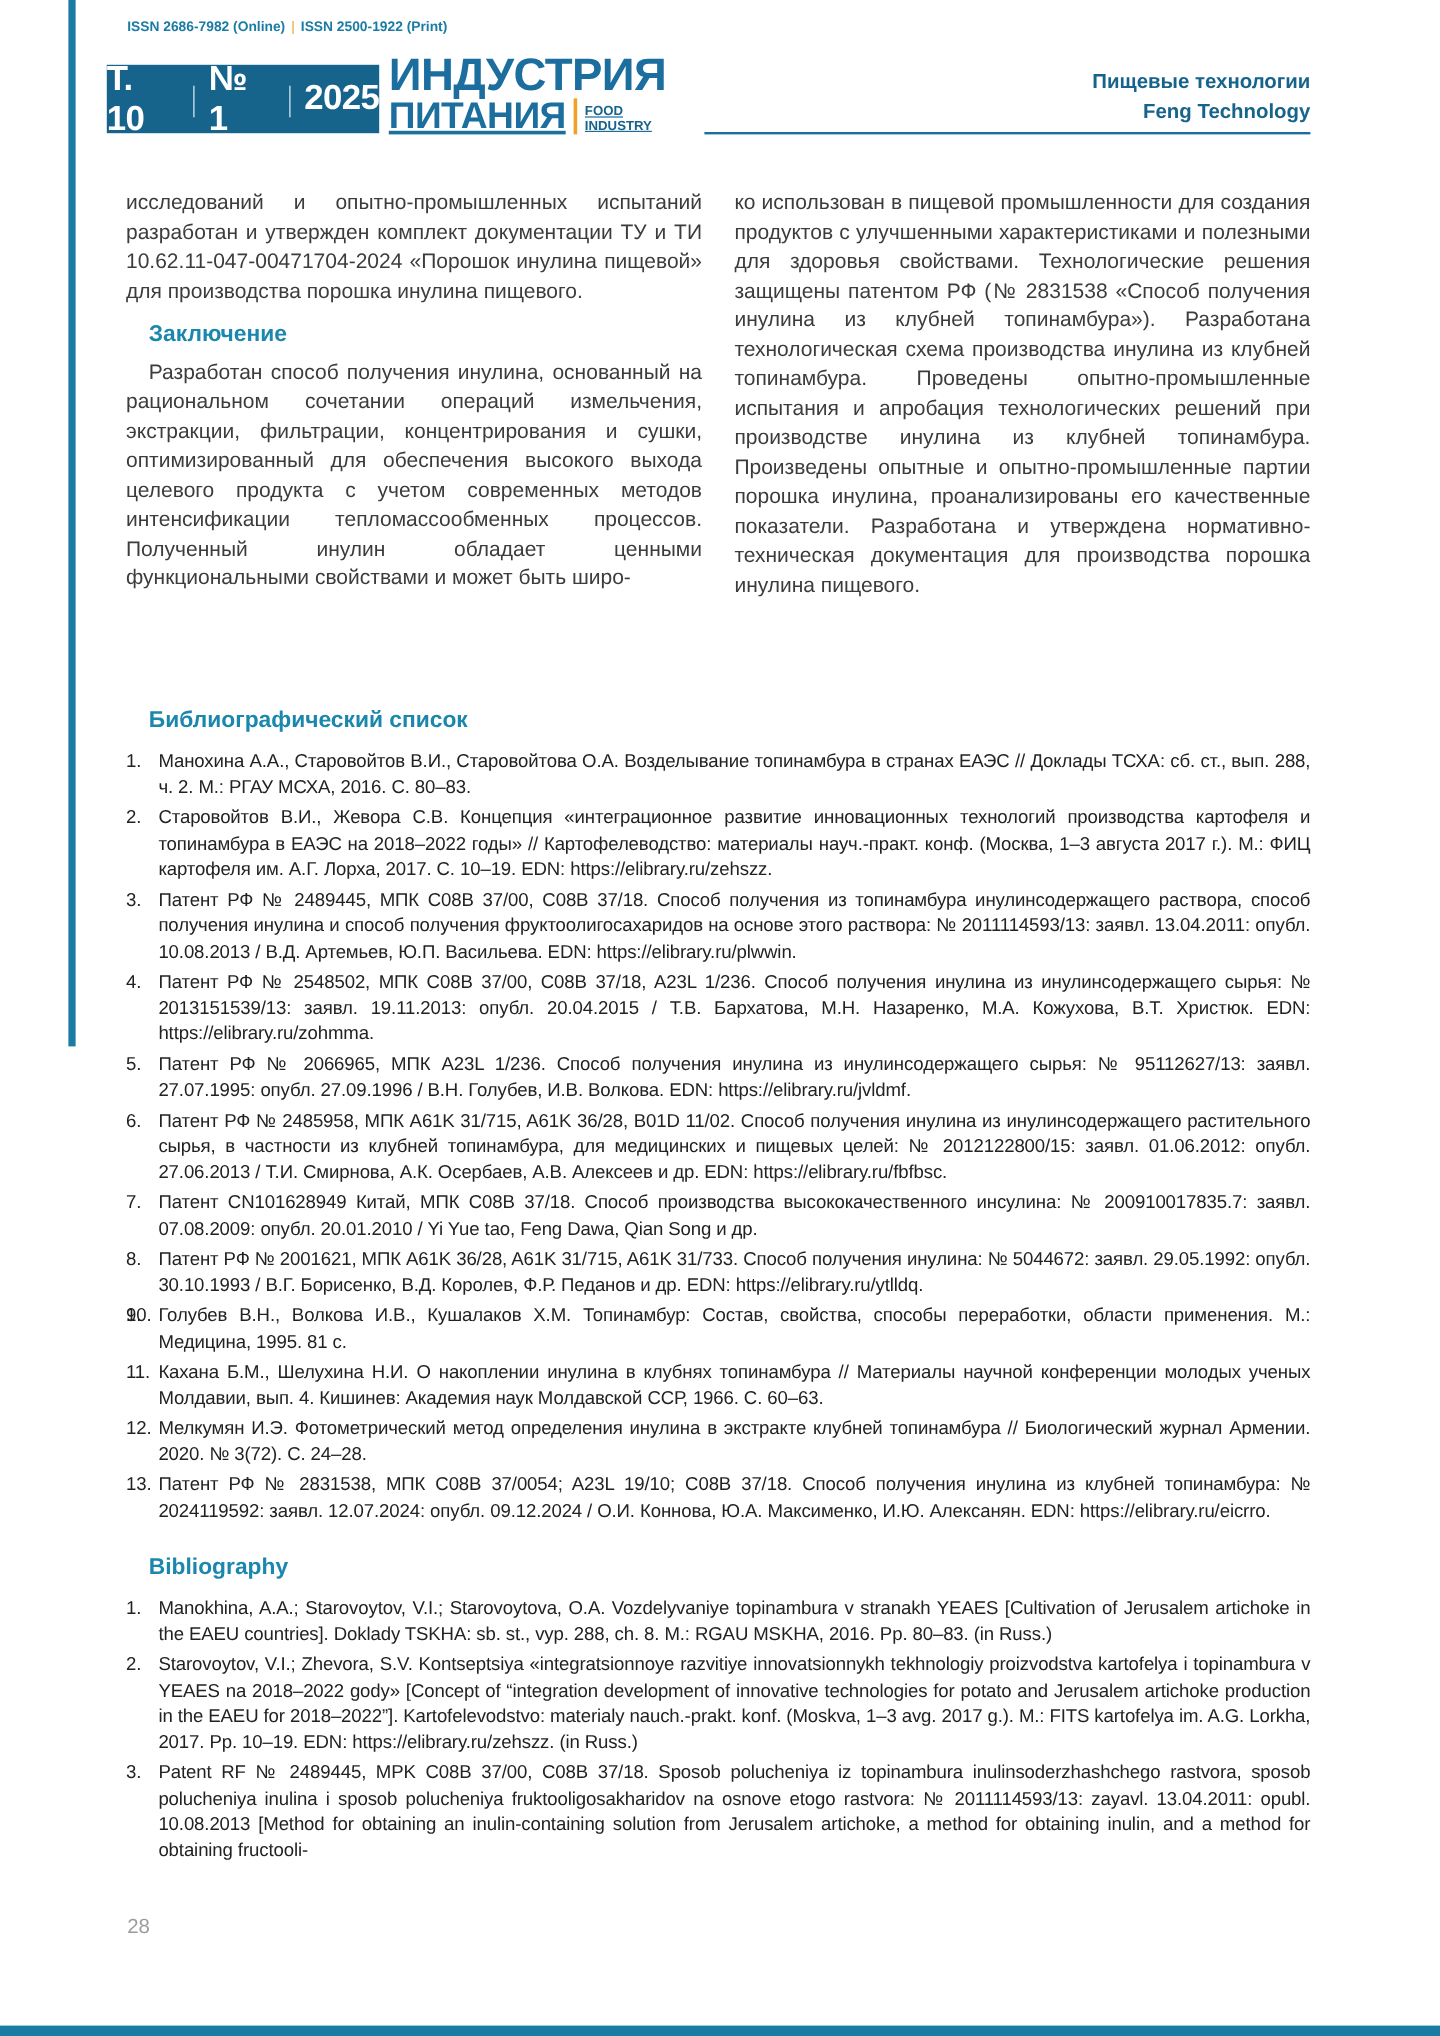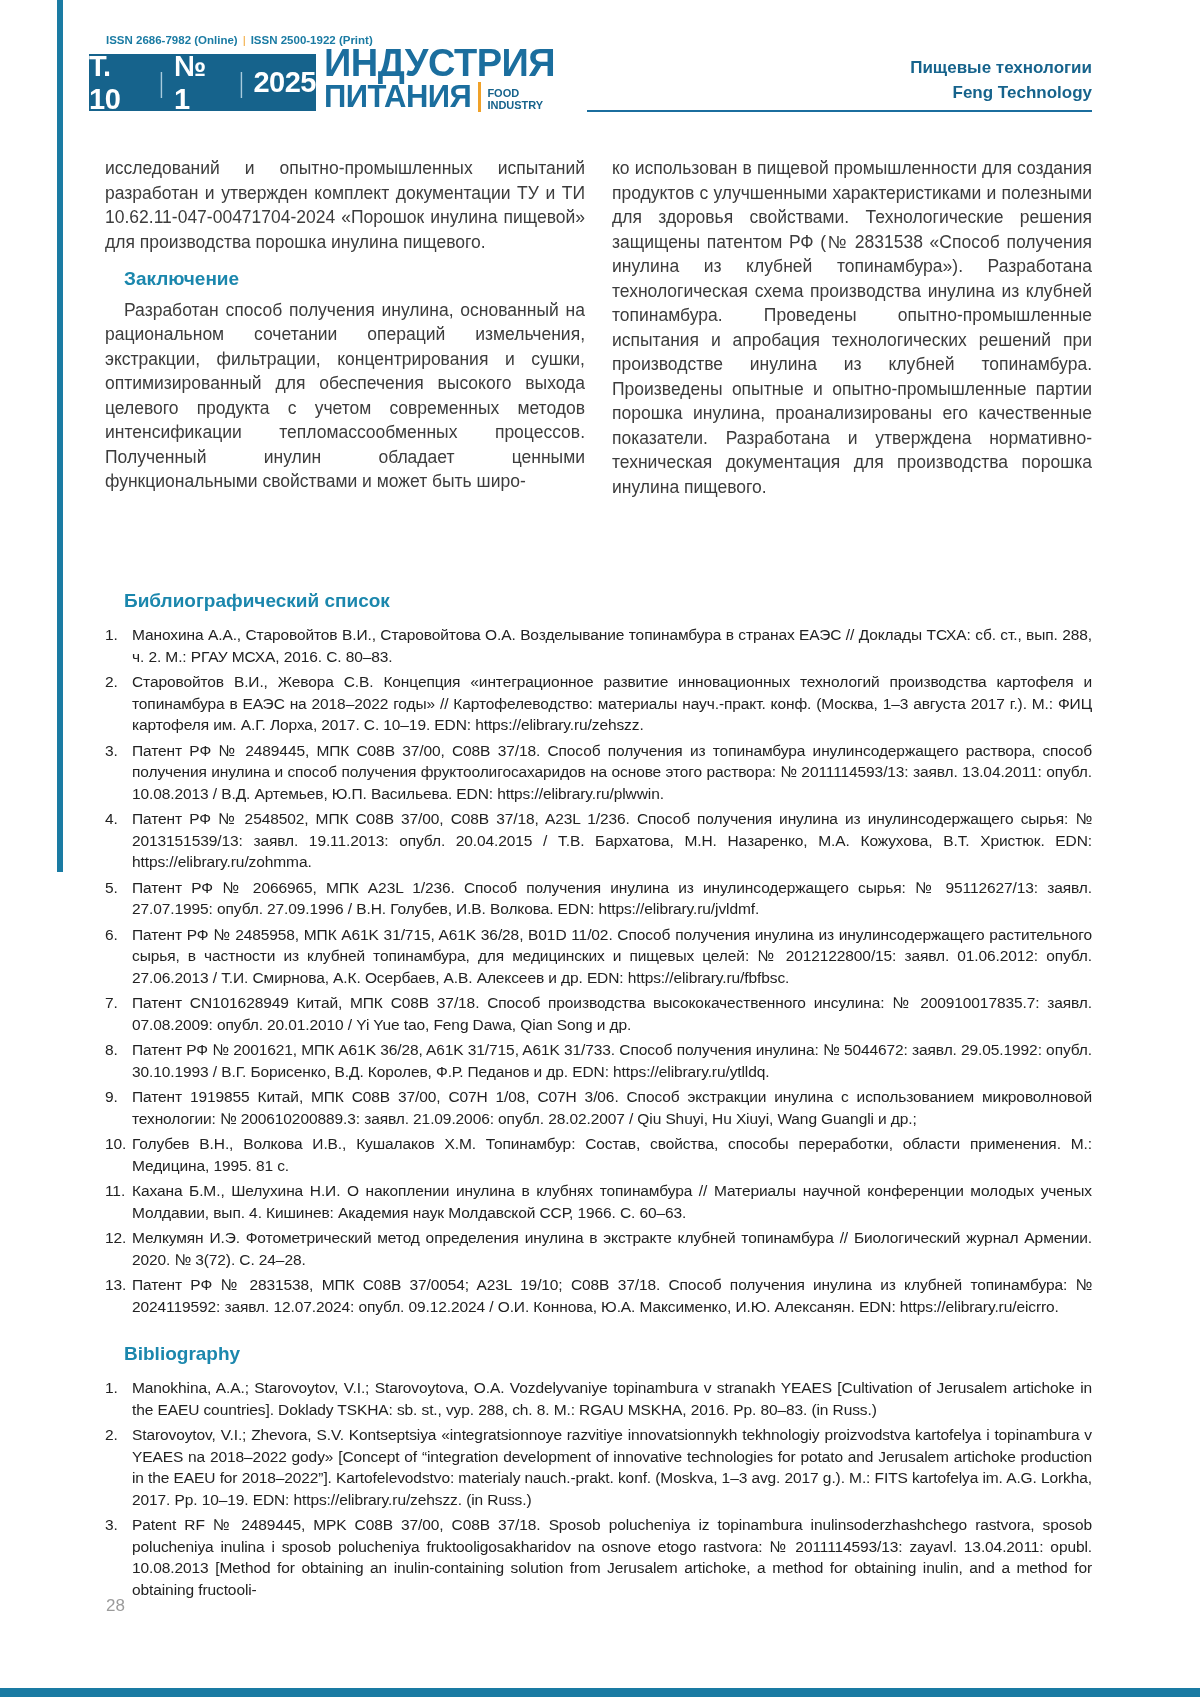--- a/index.html
+++ b/index.html
@@ -6,34 +6,34 @@
   .page {
     position:relative; width:1200px; height:1697px; margin:0 auto;
     background:#ffffff; overflow:hidden;
     font-family:"Liberation Sans", sans-serif;
   }
   
   .left-bar  { position:absolute; left:57px; top:0; width:6px; height:872px; background:#1a7ba3; }
   .bottom-bar{ position:absolute; left:0; bottom:0; width:1200px; height:9px; background:#1a7ba3; }
 
   
-  .issn-line { position:absolute; left:106px; top:34px; font-size:11.5px; font-weight:bold; color:#1a7ba3; }
+  .issn-line { position:absolute; left:106px; top:17px; font-size:11.5px; font-weight:bold; color:#1a7ba3; }
   .issn-sep  { color:#f0a129; margin:0 5px; font-weight:normal; }
 
   .vol-box {
     position:absolute; left:89px; top:54px; width:227px; height:57px;
     background:#16638c; color:#ffffff;
     display:flex; align-items:center; justify-content:center; gap:9px;
     font-size:29px; font-weight:bold; letter-spacing:-0.5px;
   }
   .vol-sep { font-weight:normal; color:#a9cbdd; font-size:28px; transform:scaleX(0.6); }
 
   .logo { position:absolute; left:324px; top:48px; color:#1b6e9e; }
   .logo-line1 { font-size:38px; line-height:31px; font-weight:800; letter-spacing:-0.5px; }
-  .logo-line2 { display:flex; align-items:flex-end; margin-top:2px; }
+  .logo-line2 { display:flex; align-items:flex-end; margin-top:2px;text-decoration:underline; }
   .logo-line2 .word { font-size:31px; line-height:31px; font-weight:800; letter-spacing:-0.5px; }
   .logo-divider { width:3px; height:30px; background:#f0a129; margin:0 6px 0 7px; }
   .logo-food { font-size:11px; line-height:11.5px; font-weight:800; color:#16638c; padding-bottom:1px; }
 
   .header-right { position:absolute; right:108px; top:55px; text-align:right;
                   color:#16638c; font-weight:bold; font-size:17px; line-height:25px; }
   .header-rule { position:absolute; left:587px; top:110px; width:505px; height:2px; background:#1b6e9e; }
 
   
   .main { position:absolute; left:105px; top:156px; width:987px; }
@@ -107,21 +107,21 @@
     <div class="teal-h ref-h">Библиографический список</div>
     <ol class="ref-list">
       <li><span class="ref-num">1.</span><span>Манохина А.А., Старовойтов В.И., Старовойтова О.А. Возделывание топинамбура в странах ЕАЭС // Доклады ТСХА: сб. ст., вып. 288, ч. 2. М.: РГАУ МСХА, 2016. С. 80–83.</span></li>
       <li><span class="ref-num">2.</span><span>Старовойтов В.И., Жевора С.В. Концепция «интеграционное развитие инновационных технологий производства картофеля и топинамбура в ЕАЭС на 2018–2022 годы» // Картофелеводство: материалы науч.-практ. конф. (Москва, 1–3 августа 2017 г.). М.: ФИЦ картофеля им. А.Г. Лорха, 2017. С. 10–19. EDN: https://elibrary.ru/zehszz.</span></li>
       <li><span class="ref-num">3.</span><span>Патент РФ № 2489445, МПК C08B 37/00, C08B 37/18. Способ получения из топинамбура инулинсодержащего раствора, способ получения инулина и способ получения фруктоолигосахаридов на основе этого раствора: № 2011114593/13: заявл. 13.04.2011: опубл. 10.08.2013 / В.Д. Артемьев, Ю.П. Васильева. EDN: https://elibrary.ru/plwwin.</span></li>
       <li><span class="ref-num">4.</span><span>Патент РФ № 2548502, МПК C08B 37/00, C08B 37/18, A23L 1/236. Способ получения инулина из инулинсодержащего сырья: № 2013151539/13: заявл. 19.11.2013: опубл. 20.04.2015 / Т.В. Бархатова, М.Н. Назаренко, М.А. Кожухова, В.Т. Христюк. EDN: https://elibrary.ru/zohmma.</span></li>
       <li><span class="ref-num">5.</span><span>Патент РФ № 2066965, МПК A23L 1/236. Способ получения инулина из инулинсодержащего сырья: № 95112627/13: заявл. 27.07.1995: опубл. 27.09.1996 / В.Н. Голубев, И.В. Волкова. EDN: https://elibrary.ru/jvldmf.</span></li>
       <li><span class="ref-num">6.</span><span>Патент РФ № 2485958, МПК A61K 31/715, A61K 36/28, B01D 11/02. Способ получения инулина из инулинсодержащего растительного сырья, в частности из клубней топинамбура, для медицинских и пищевых целей: № 2012122800/15: заявл. 01.06.2012: опубл. 27.06.2013 / Т.И. Смирнова, А.К. Осербаев, А.В. Алексеев и др. EDN: https://elibrary.ru/fbfbsc.</span></li>
       <li><span class="ref-num">7.</span><span>Патент CN101628949 Китай, МПК C08B 37/18. Способ производства высококачественного инсулина: № 200910017835.7: заявл. 07.08.2009: опубл. 20.01.2010 / Yi Yue tao, Feng Dawa, Qian Song и др.</span></li>
       <li><span class="ref-num">8.</span><span>Патент РФ № 2001621, МПК A61K 36/28, A61K 31/715, A61K 31/733. Способ получения инулина: № 5044672: заявл. 29.05.1992: опубл. 30.10.1993 / В.Г. Борисенко, В.Д. Королев, Ф.Р. Педанов и др. EDN: https://elibrary.ru/ytlldq.</span></li>
-      <li><span class="ref-num">9.</span><span>Патент 1919855 Китай, МПК C08B 37/00, C07H 1/08, C07H 3/06. Способ экстракции инулина с использованием микроволновой технологии: № 200610200889.3: заявл. 21.09.2006: опубл. 28.02.2007 / Qiu Shuyi, Hu Xiuyi, Wang Guangli и др.;</span></li>
+      <li><span class="ref-num">9.</span></li>
       <li><span class="ref-num">10.</span><span>Голубев В.Н., Волкова И.В., Кушалаков Х.М. Топинамбур: Состав, свойства, способы переработки, области применения. М.: Медицина, 1995. 81 с.</span></li>
       <li><span class="ref-num">11.</span><span>Кахана Б.М., Шелухина Н.И. О накоплении инулина в клубнях топинамбура // Материалы научной конференции молодых ученых Молдавии, вып. 4. Кишинев: Академия наук Молдавской ССР, 1966. С. 60–63.</span></li>
       <li><span class="ref-num">12.</span><span>Мелкумян И.Э. Фотометрический метод определения инулина в экстракте клубней топинамбура // Биологический журнал Армении. 2020. № 3(72). С. 24–28.</span></li>
       <li><span class="ref-num">13.</span><span>Патент РФ № 2831538, МПК C08B 37/0054; A23L 19/10; C08B 37/18. Способ получения инулина из клубней топинамбура: № 2024119592: заявл. 12.07.2024: опубл. 09.12.2024 / О.И. Коннова, Ю.А. Максименко, И.Ю. Алексанян. EDN: https://elibrary.ru/eicrro.</span></li>
     </ol>
 
     <div class="teal-h bib-h">Bibliography</div>
     <ol class="ref-list">
       <li><span class="ref-num">1.</span><span>Manokhina, A.A.; Starovoytov, V.I.; Starovoytova, O.A. Vozdelyvaniye topinambura v stranakh YEAES [Cultivation of Jerusalem artichoke in the EAEU countries]. Doklady TSKHA: sb. st., vyp. 288, ch. 8. M.: RGAU MSKHA, 2016. Pp. 80–83. (in Russ.)</span></li>
       <li><span class="ref-num">2.</span><span>Starovoytov, V.I.; Zhevora, S.V. Kontseptsiya «integratsionnoye razvitiye innovatsionnykh tekhnologiy proizvodstva kartofelya i topinambura v YEAES na 2018–2022 gody» [Concept of “integration development of innovative technologies for potato and Jerusalem artichoke production in the EAEU for 2018–2022”]. Kartofelevodstvo: materialy nauch.-prakt. konf. (Moskva, 1–3 avg. 2017 g.). M.: FITS kartofelya im. A.G. Lorkha, 2017. Pp. 10–19. EDN: https://elibrary.ru/zehszz. (in Russ.)</span></li>

